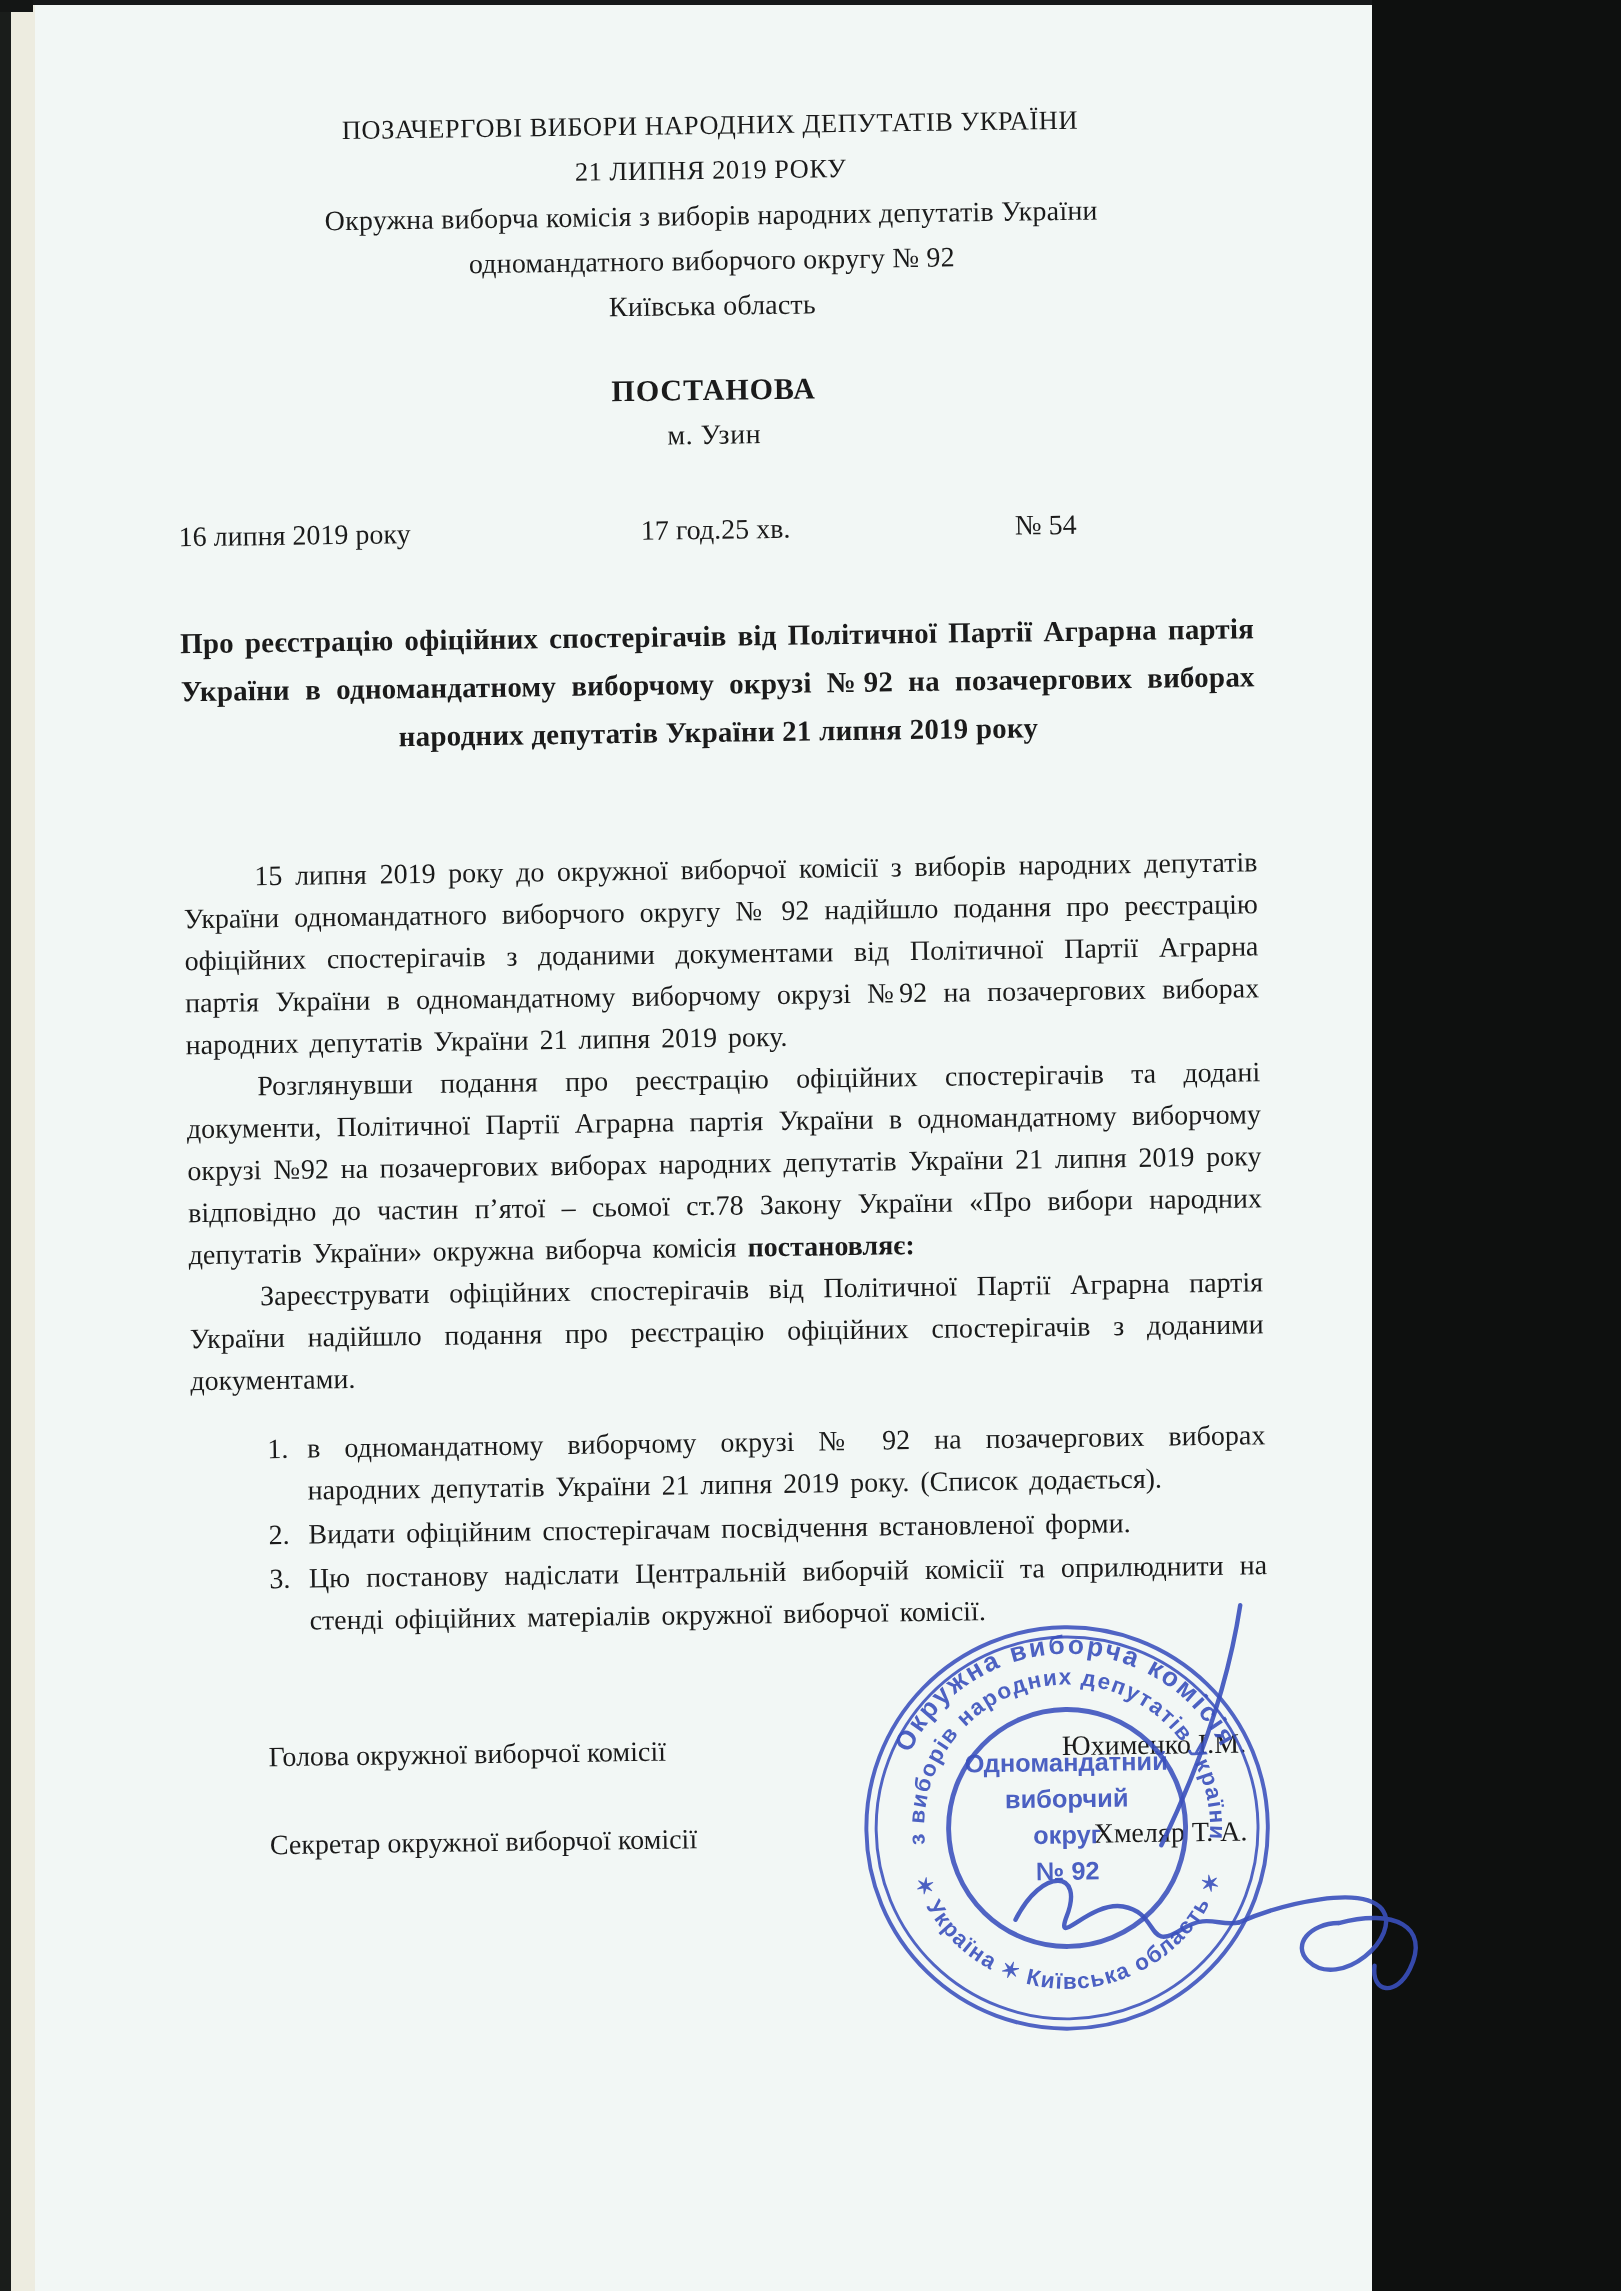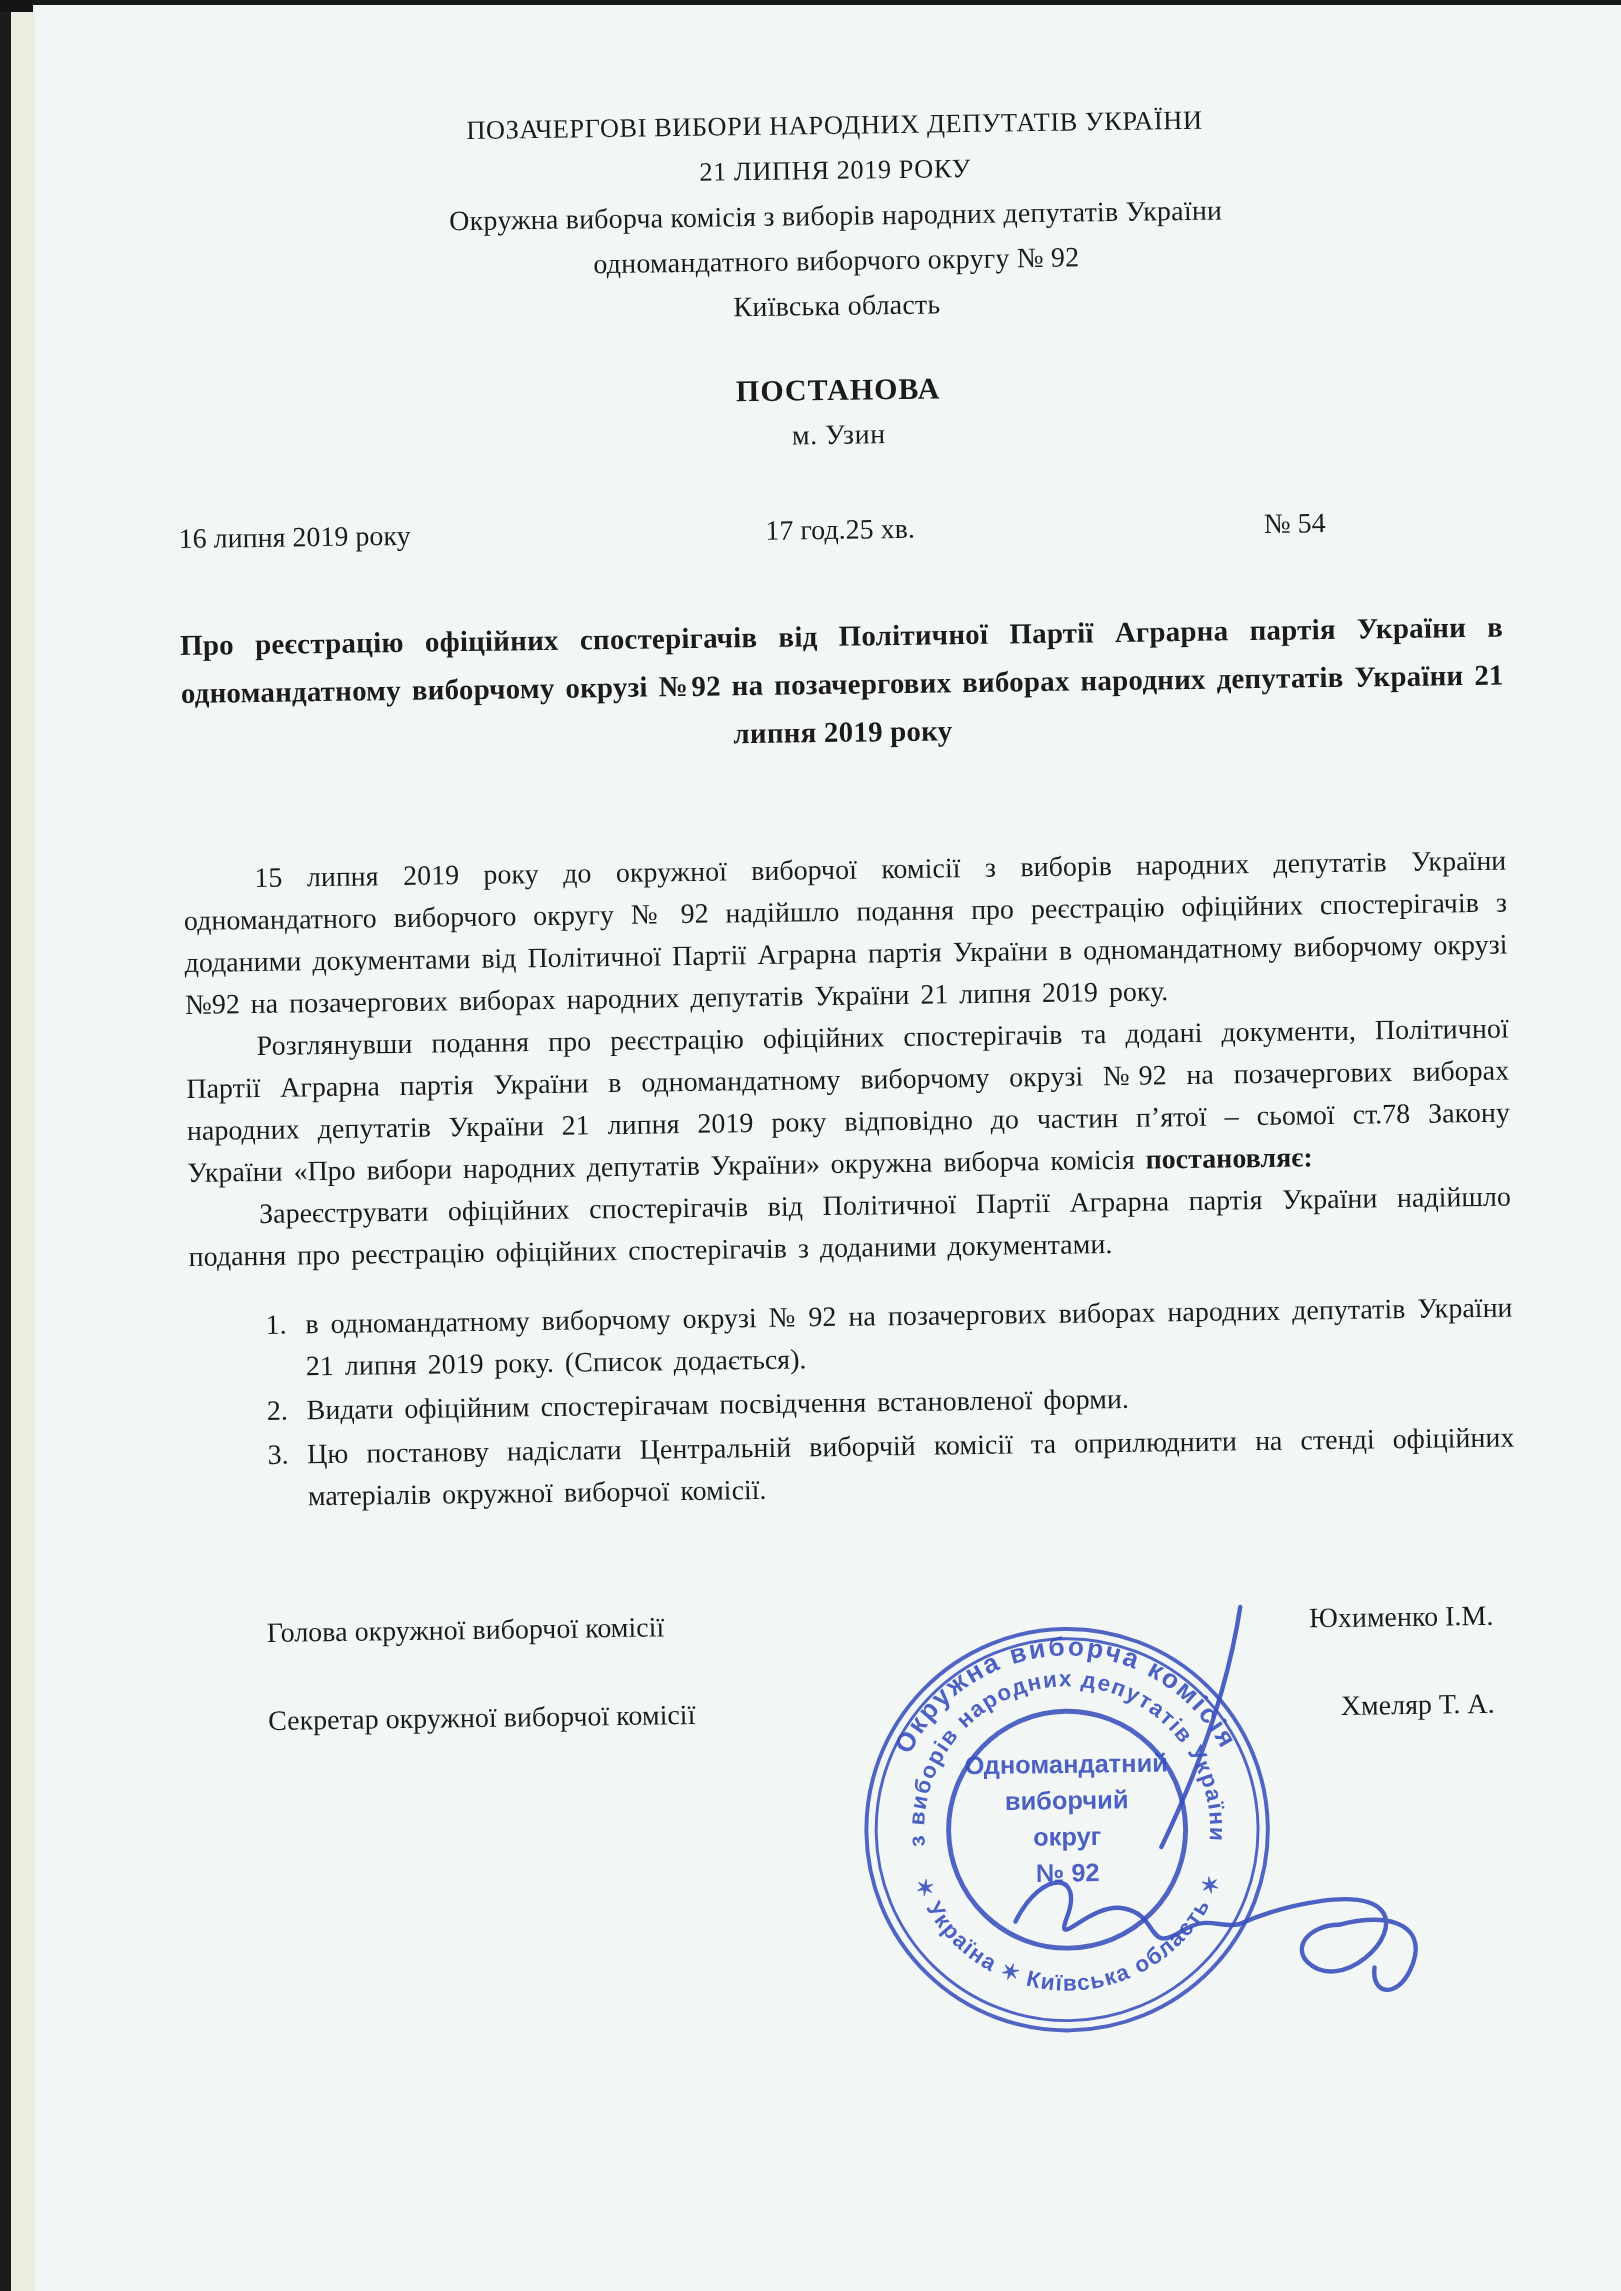--- a/index.html
+++ b/index.html
@@ -3,21 +3,21 @@
 <meta charset="utf-8">
 <style>
   html,body{margin:0;padding:0;}
   body{
     width:1621px;height:2292px;
     background:#0e100f;
     overflow:hidden;
     font-family:"Liberation Serif", serif;
   }
   .scan{
-    position:relative;width:1621px;height:2292px;
+    position:relative;width:1372px;height:2292px;
     background:#f2f7f5;
   }
   
   .edge-top{position:absolute;left:0;top:0;width:100%;height:4.9px;background:#17191a;}
   .edge-left{position:absolute;left:0;top:0;width:10.8px;height:100%;background:#1a1d1b;}
   .edge-cream{position:absolute;left:10.8px;top:4.9px;width:24.5px;height:2287px;background:#edece0;}
   .edge-corner{position:absolute;left:0;top:0;width:33px;height:11.8px;background:#141615;}
 
   .page{
     position:absolute;left:35px;top:4.9px;right:0;bottom:0;

